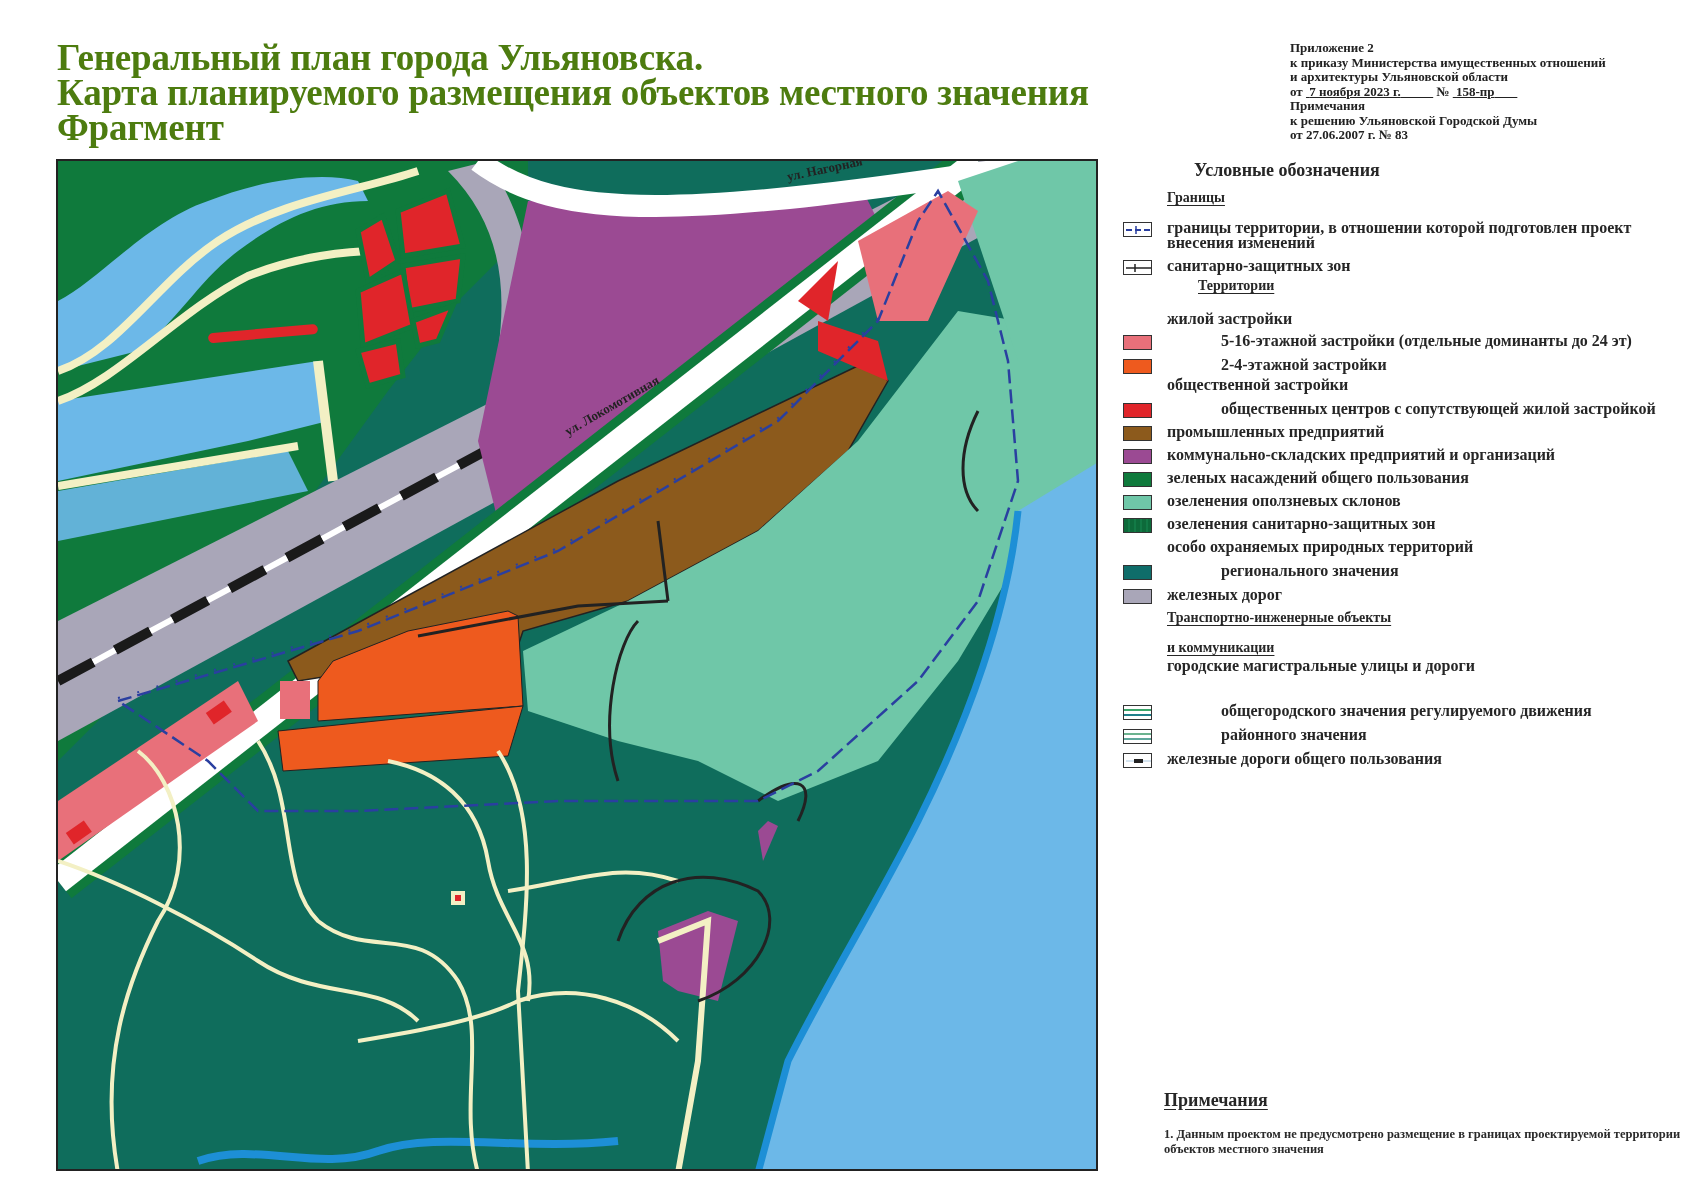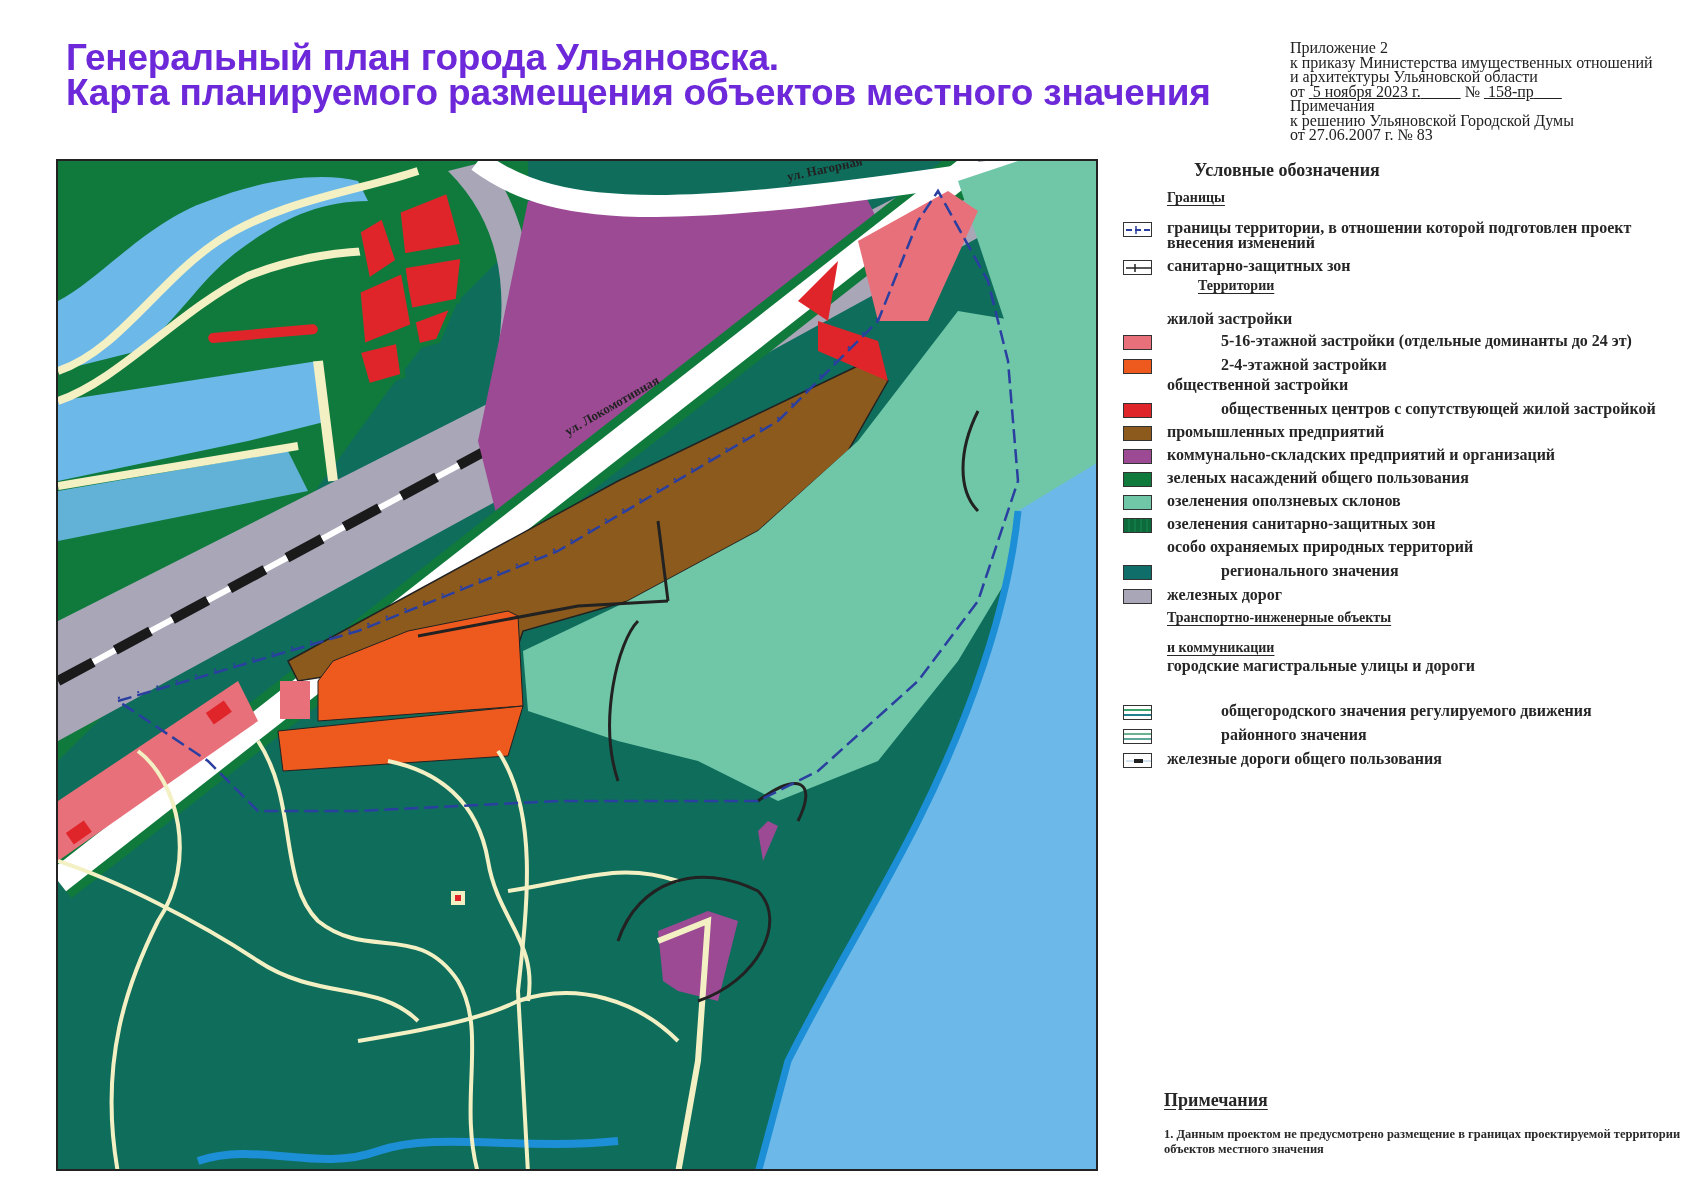--- a/index.html
+++ b/index.html
@@ -1,47 +1,48 @@
 <!DOCTYPE html>
 <html><head>
 <meta charset="utf-8">
 <style>
   html, body { margin:0; padding:0; background:#ffffff; }
   body { width:1698px; height:1200px; position:relative; overflow:hidden; font-family:"Liberation Serif", "DejaVu Serif", serif; color:#1e1e1e; }
-  .title { position:absolute; left:66px; top:40px; width:1240px; font-family:Liberation Sans, sans-serif; font-weight:bold; font-size:37px; line-height:35px; color:#6d28d9; transform:scaleX(1.0); letter-spacing:-0.2px; }
+  .title { position:absolute; left:57px; top:40px; width:1240px; font-family:Liberation Serif, serif; font-weight:bold; font-size:37px; line-height:35px; color:#4d7c0f; transform:scaleX(1.0); letter-spacing:-0.2px; }
   .title div { white-space:nowrap; }
-  .appendix { position:absolute; left:1290px; top:41px; width:400px; font-weight:normal; font-size:16px; line-height:14.5px; color:#222; }
+  .appendix { position:absolute; left:1290px; top:41px; width:400px; font-weight:bold; font-size:13px; line-height:14.5px; color:#222; }
   .appendix .u { text-decoration:underline; }
   .map { position:absolute; left:56px; top:159px; width:1042px; height:1012px; border:2px solid #222; box-sizing:border-box; overflow:hidden; background:#0f6d5c; }
   .map svg { display:block; }
   .legend { position:absolute; left:1115px; top:158px; width:580px; font-weight:bold; color:#262626; }
   .lg-title { position:absolute; left:52px; font-size:18px;margin-left:27px; }
   .lg-section { position:absolute; left:52px; font-size:14px; text-decoration:underline; text-underline-offset:3px; }
   .lg-row { position:absolute; left:0; height:20px; width:580px; font-size:16px;text-align:center; }
   .lg-row .sw { position:absolute; left:8px; top:2px; width:29px; height:15px; border:1px solid #333; box-sizing:border-box; }
   .lg-row .txt { position:absolute; left:52px; top:0; white-space:nowrap; line-height:16px; }
   .lg-row .txt.ind { left:78px;margin-left:28px; }
   .notes-title { position:absolute; left:1164px; top:1090px; font-size:18px; font-weight:bold; text-decoration:underline; text-underline-offset:3px; color:#262626; }
   .notes-text { position:absolute; left:1164px; top:1127px; width:530px; font-size:12.5px; font-weight:bold; line-height:15px; color:#2a2a2a; }
 </style>
 </head>
 <body>
 
 <div class="title">
   <div>Генеральный план города Ульяновска.</div>
   <div>Карта планируемого размещения объектов местного значения</div>
+  <div>Фрагмент</div>
 </div>
 
 <div class="appendix">
   <div>Приложение 2</div>
   <div>к приказу Министерства имущественных отношений</div>
   <div>и архитектуры Ульяновской области</div>
   <div>
     <span>от</span>
-    <span class="u">&nbsp;<span>5 ноября 2023 г.</span>&nbsp;&nbsp;&nbsp;&nbsp;&nbsp;&nbsp;&nbsp;&nbsp;&nbsp;&nbsp;</span>
+    <span class="u">&nbsp;<span>7 ноября 2023 г.</span>&nbsp;&nbsp;&nbsp;&nbsp;&nbsp;&nbsp;&nbsp;&nbsp;&nbsp;&nbsp;</span>
     <span>№</span>
     <span class="u">&nbsp;<span>158-пр</span>&nbsp;&nbsp;&nbsp;&nbsp;&nbsp;&nbsp;&nbsp;</span>
   </div>
   <div>Примечания</div>
   <div>к решению Ульяновской Городской Думы</div>
   <div>от  27.06.2007 г.  № 83</div>
 </div>
 
 <div class="map">
   <svg width="1042" height="1012" viewBox="0 0 1042 1012">

